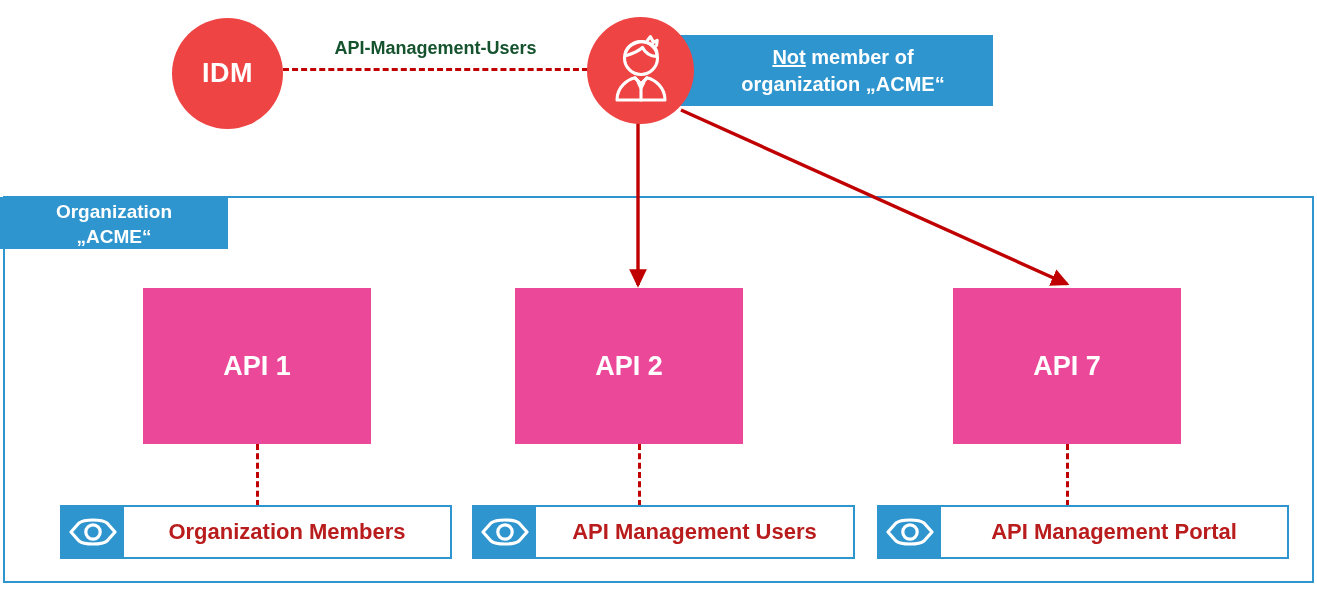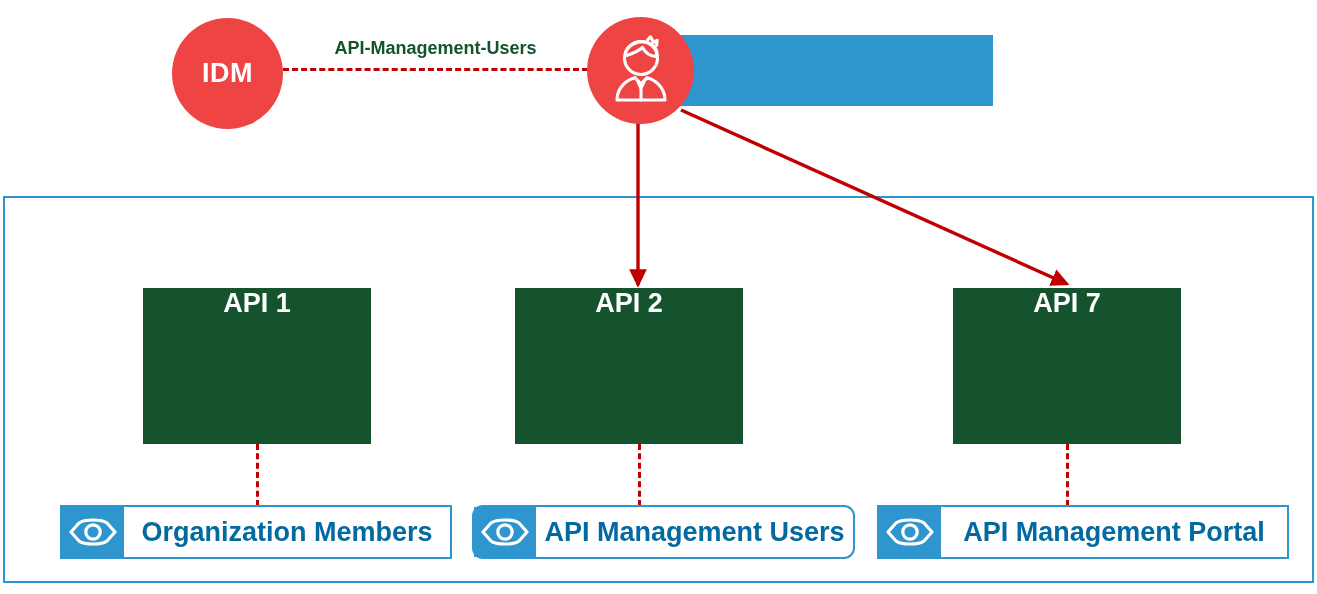--- a/index.html
+++ b/index.html
@@ -123,22 +123,23 @@
     font-weight: bold;
     z-index: 3;
   }
 
   
   .api-box {
     position: absolute;
     top: 288px;
     width: 228px;
     height: 156px;
-    background: #14532d;
-    display: flex;
+    background: #ec4899;
+    display: flex;
+    align-items: center;
     justify-content: center;
     z-index: 3;
   }
   .api-box .api-label {
     color: #ffffff;
     font-size: 27px;
     font-weight: bold;
   }
   .api-1 { left: 143px; }
   .api-2 { left: 515px; }
@@ -150,37 +151,37 @@
     top: 505px;
     height: 54px;
     border: 2px solid #2E95CE;
     box-sizing: border-box;
     background: #ffffff;
     display: flex;
     align-items: stretch;
     z-index: 3;
   }
   .vis-1 { left: 60px;  width: 392px; }
-  .vis-2 { left: 472px; width: 383px; border-radius: 11px; }
+  .vis-2 { left: 472px; width: 383px; }
   .vis-3 { left: 877px; width: 412px; }
   .vis-icon {
     width: 62px;
     flex: 0 0 62px;
     background: #2E95CE;
     display: flex;
     align-items: center;
     justify-content: center;
   }
   .vis-label {
     flex: 1 1 auto;
     display: flex;
     align-items: center;
     justify-content: center;
-    color: #0369a1;
-    font-size: 27px;
+    color: #b91c1c;
+    font-size: 22px;
     font-weight: bold;
     padding: 0 0;
   }
 
   
   .vlink {
     position: absolute;
     top: 444px;
     height: 62px;
     width: 0;
@@ -199,32 +200,40 @@
     z-index: 4;
     pointer-events: none;
   }
 </style>
 </head>
 <body>
 
 <div id="canvas">
 
   <div class="org-box"></div>
+  <div class="org-tab">
+    <div>Organization</div>
+    <div>„ACME“</div>
+  </div>
 
   <div class="idm-link"></div>
   <div class="idm-link-label">API-Management-Users</div>
 
   <div class="circle circle-idm">
     <span class="circle-label">IDM</span>
   </div>
 
   <div class="callout">
     <svg class="callout-shape" width="324" height="71" viewBox="0 0 324 71">
       <polygon points="0,0 324,0 324,71 0,71 18,50 18,21" fill="#2E95CE"></polygon>
     </svg>
+    <div class="callout-text">
+      <div><u>Not</u><span> member of</span></div>
+      <div>organization „ACME“</div>
+    </div>
   </div>
 
   <div class="circle circle-user">
     <svg class="user-icon-svg" width="74" height="74" viewBox="0 0 74 74">
       <g fill="none" stroke="#ffffff" stroke-width="3.1" stroke-linejoin="round" stroke-linecap="round">
 
         <circle cx="37" cy="24" r="16.5"></circle>
 
         <path d="M21.5 18.5 C25 9, 37 5.5, 45.5 9.5 C51 12, 53.5 16.5, 52.8 21"></path>
         <path d="M22.5 21.5 C29 19.5, 34 17.5, 38.5 13.5 C41 18.5, 46 22, 52.5 22.5"></path>

